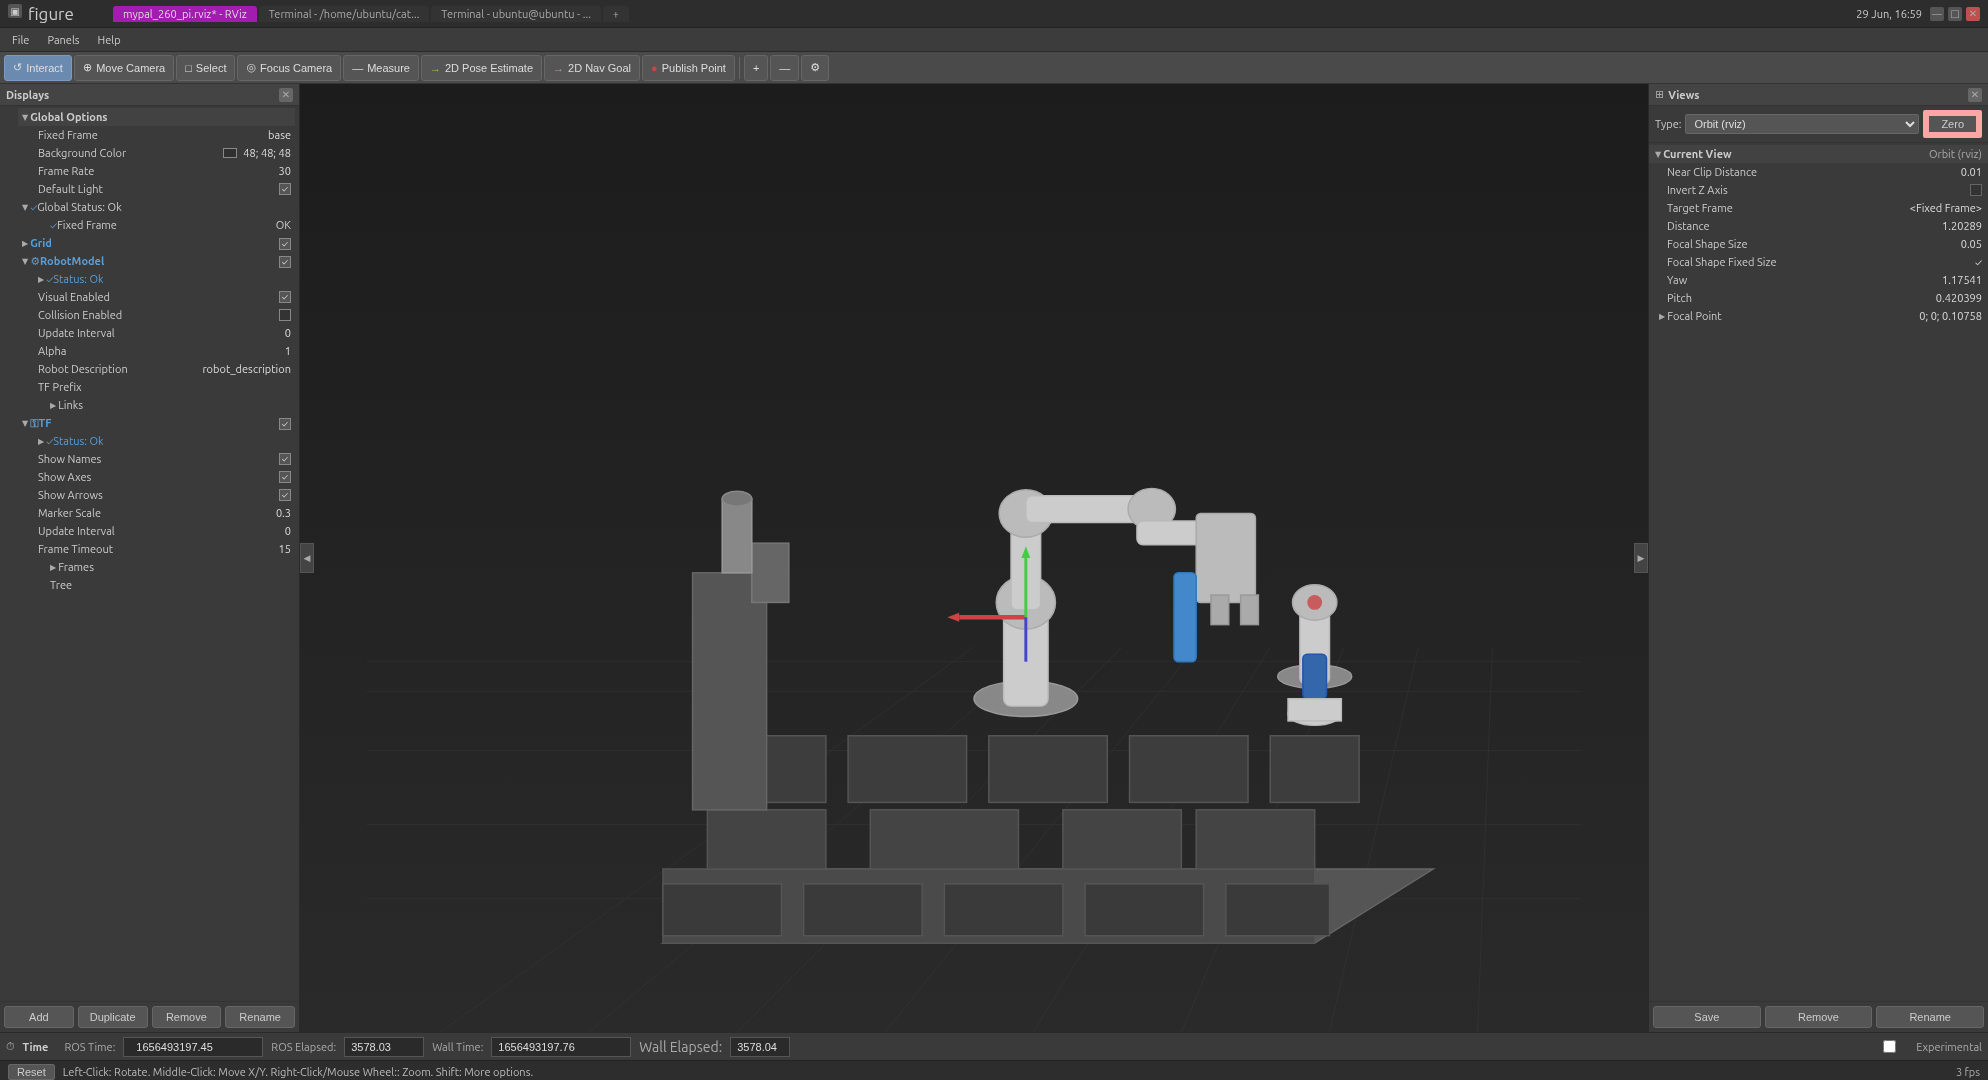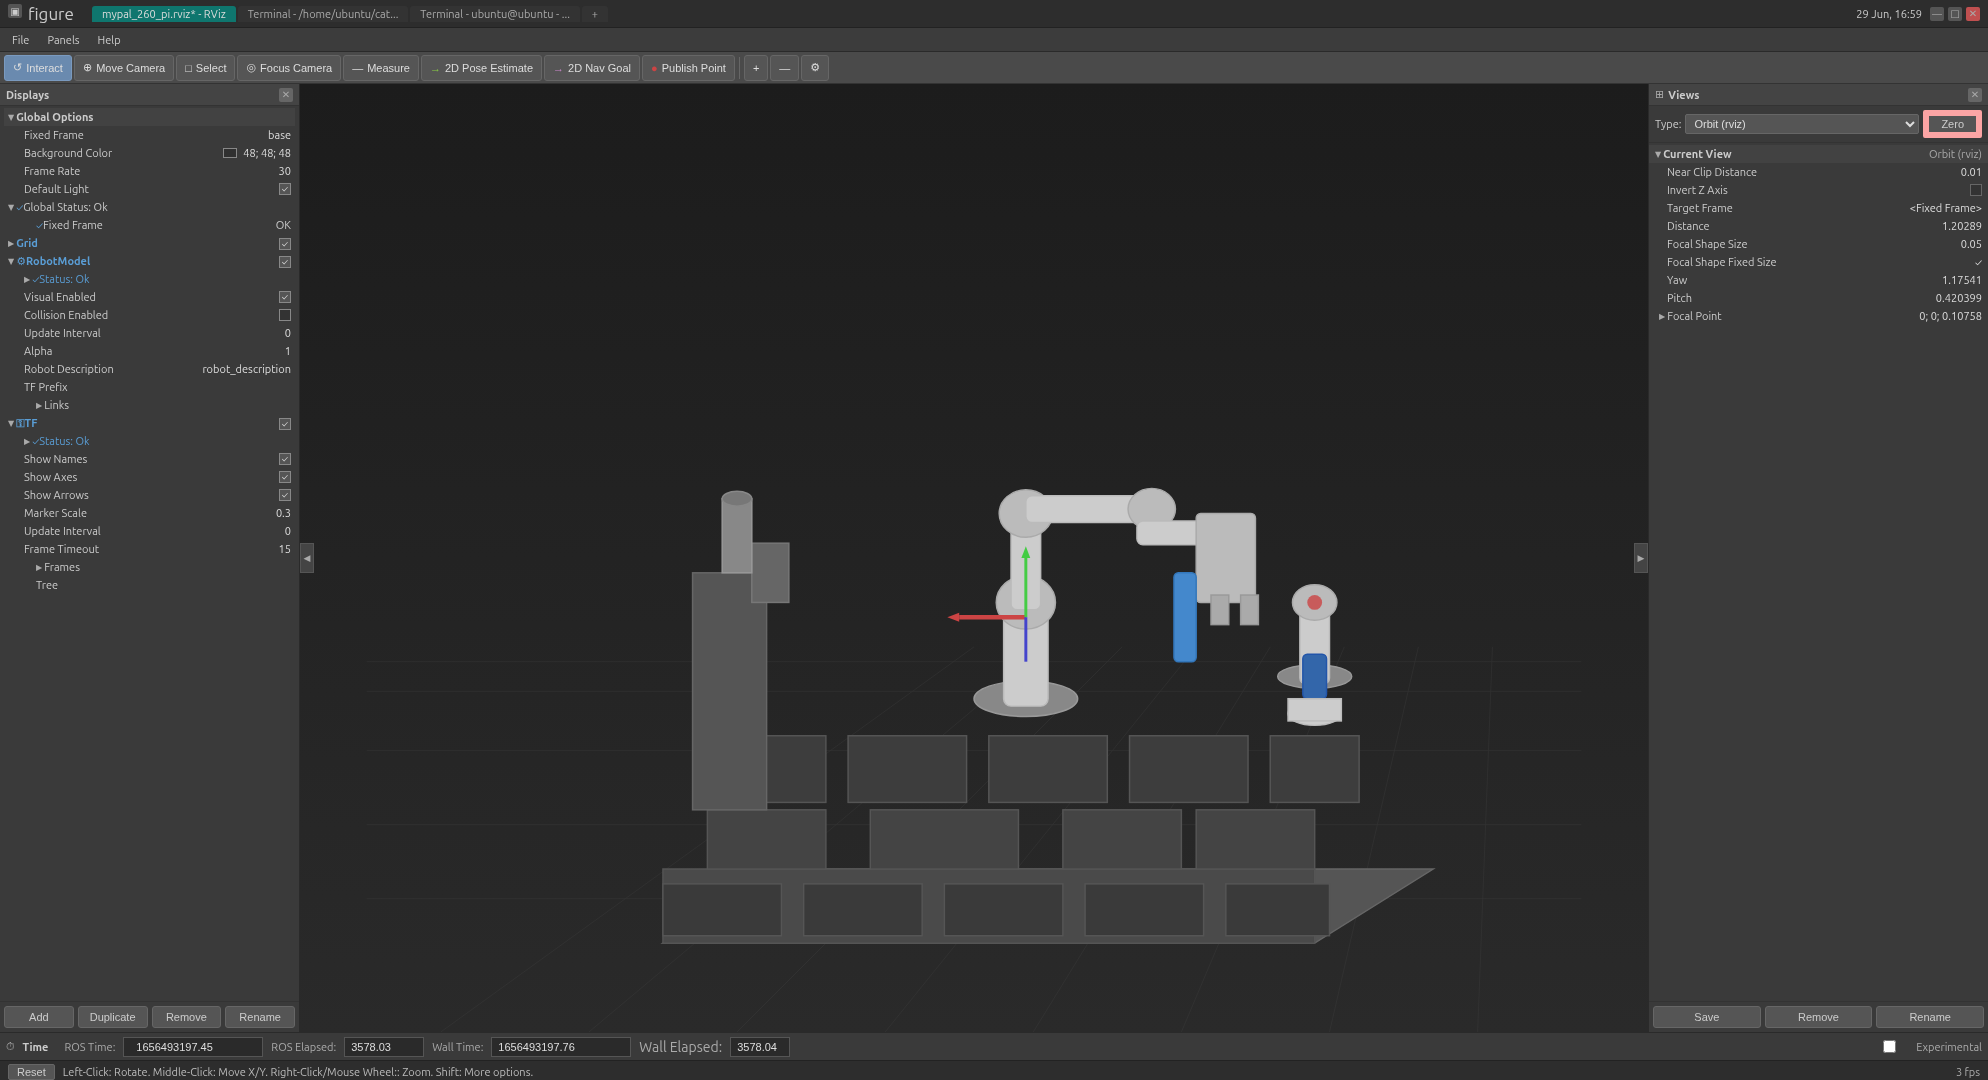--- a/index.html
+++ b/index.html
@@ -22,21 +22,21 @@
     .toolbar-btn.active { background: #6a8aaf; border-color: #7a9abf; }
     .toolbar-sep { width: 1px; height: 22px; background: #666; margin: 0 2px; }
 
     
     .main { display: flex; height: calc(1080px - 28px - 24px - 32px - 26px - 22px); }
 
     
     .left-panel { width: 300px; background: #3a3a3a; border-right: 1px solid #2a2a2a; display: flex; flex-direction: column; }
     .panel-header { display: flex; align-items: center; justify-content: space-between; padding: 2px 6px; background: #444; border-bottom: 1px solid #333; height: 22px; }
     .panel-close { width: 14px; height: 14px; background: #666; border: none; color: #aaa; cursor: pointer; font-size: 10px; display: flex; align-items: center; justify-content: center; border-radius: 2px; }
-    .displays-content { flex: 1; overflow-y: auto; padding: 2px 4px; }
+    .displays-content { flex: 1; overflow-y: auto; padding: 2px 4px; margin-left: 14px; }
     .tree-item { display: flex; align-items: center; padding: 1px 4px; min-height: 18px; cursor: pointer; }
     .tree-item .item-label { color: #ccc; flex: 1; }
     .tree-item .item-value { color: #ddd; margin-left: 4px; }
     .tree-item .item-checkbox { width: 12px; height: 12px; background: #555; border: 1px solid #888; display: inline-flex; align-items: center; justify-content: center; font-size: 9px; }
     .tree-item .item-checkbox.checked { background: #555; color: #ddd; }
     .tree-item .color-swatch { width: 14px; height: 10px; background: #303030; border: 1px solid #888; display: inline-block; margin-right: 2px; vertical-align: middle; }
 
     .section-header { background: #424242; color: #ccc; font-weight: bold; }
 
     
@@ -84,21 +84,21 @@
 </head>
 <body>
 
 <div class="titlebar">
   <div class="titlebar-icons">
     <div class="titlebar-icon">▣</div>
     <span style="font-size:17px;color:#ccc;margin-right:8px;">figure</span>
   </div>
 
   <div style="display:flex;gap:2px;flex:1;">
-    <div style="padding:2px 10px;background:#0f766e;border-radius:3px 3px 0 0;color:#ddd;font-size:11px;cursor:pointer;">mypal_260_pi.rviz* - RViz</div>
+    <div style="padding:2px 10px;background:#a21caf;border-radius:3px 3px 0 0;color:#ddd;font-size:11px;cursor:pointer;margin-left:21px;">mypal_260_pi.rviz* - RViz</div>
     <div style="padding:2px 10px;background:#333;border-radius:3px 3px 0 0;color:#aaa;font-size:11px;cursor:pointer;">Terminal - /home/ubuntu/cat...</div>
     <div style="padding:2px 10px;background:#333;border-radius:3px 3px 0 0;color:#aaa;font-size:11px;cursor:pointer;">Terminal - ubuntu@ubuntu - ...</div>
     <div style="padding:2px 10px;background:#333;border-radius:3px 3px 0 0;color:#aaa;font-size:11px;cursor:pointer;">+</div>
   </div>
   <div style="display:flex;align-items:center;gap:8px;font-size:11px;color:#ccc;">
     <span>29 Jun, 16:59</span>
     <div class="titlebar-controls">
       <div class="titlebar-btn">—</div>
       <div class="titlebar-btn">□</div>
       <div class="titlebar-btn" style="background:#c05050;">✕</div>

